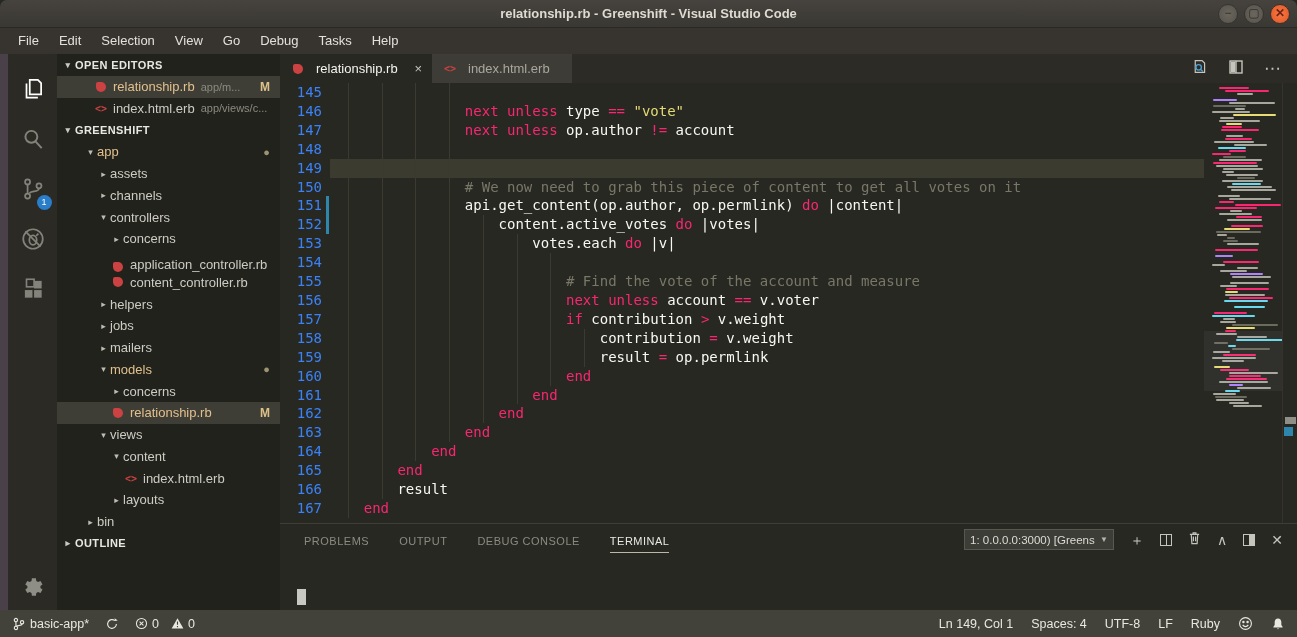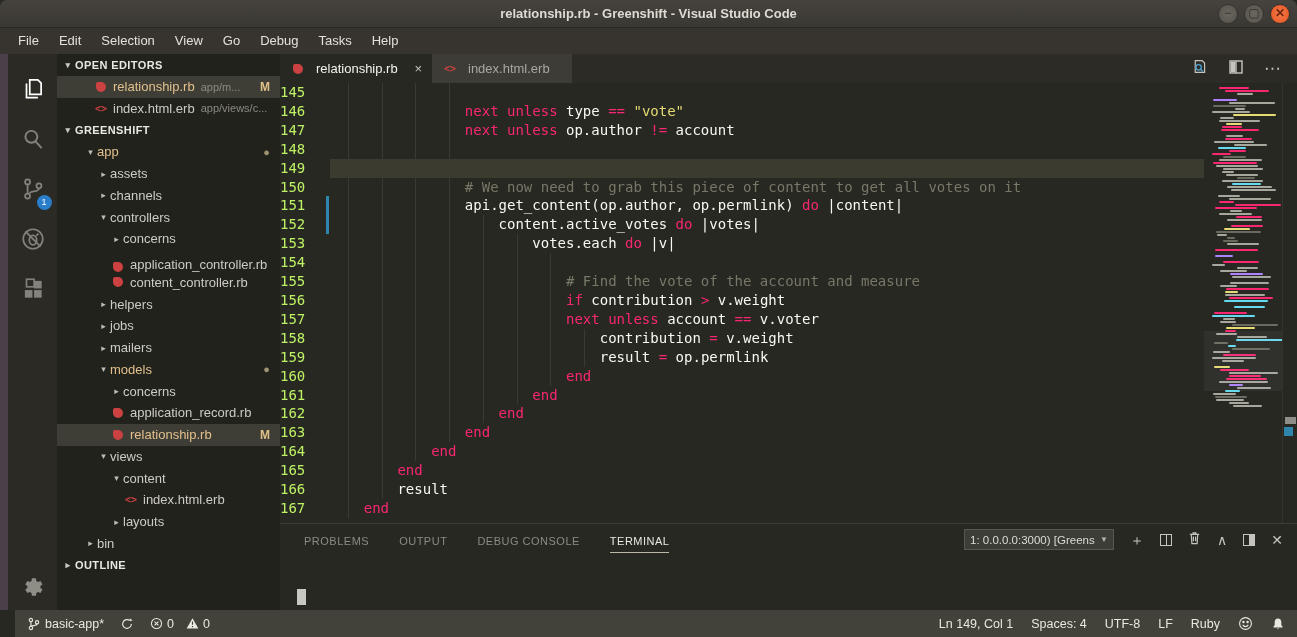--- a/index.html
+++ b/index.html
@@ -59,21 +59,21 @@
   .tab { display:flex; align-items:center; gap:6px; padding:0 10px; font-size:13px; }
   .tab.active { width:152px; background:#272822; color:#f4f3ed; }
   .tab.inactive { width:140px; background:#3e3c36; color:#a9a79d; }
   .tab-close { margin-left:auto; color:#c5c5bd; font-size:13px; }
   .editor-actions { margin-left:auto; display:flex; align-items:center; gap:20px; padding-right:16px; color:#c5c5bd; }
 
   
   .editor-wrap { height:440px; display:flex; position:relative; background:#272822; overflow:hidden;
                  font-family:"DejaVu Sans Mono", monospace; }
   .gutter { width:50px; flex:none; padding-top:0; }
-  .ln { height:18.91px; line-height:18.91px; text-align:left; padding-right:8px; color:#bef264; font-size:14px; }
+  .ln { height:18.91px; line-height:18.91px; text-align:right; padding-right:8px; color:#3b82f6; font-size:14px; }
   .code-pane { flex:1; min-width:0; overflow:hidden; }
   .code-line { height:18.91px; line-height:18.91px; white-space:pre; position:relative; font-size:14px; }
   .code-line.current { background:#3c3b30; }
   .guides { position:absolute; left:18px; top:0; bottom:0;
             background:repeating-linear-gradient(to right,#3b3a30 0 1px,transparent 1px 4ch); }
   .code-text { position:relative; padding-left:18px; display:inline-block; }
   .tk-k { color:#f92672; } .tk-c { color:#797768; } .tk-s { color:#e6db74; } .tk-t { color:#f8f8f2; }
   .git-bar { position:absolute; left:46px; top:113.4px; width:3px; height:37.8px; background:#2e86ad; }
 
   
@@ -95,21 +95,21 @@
   .term-select .caret { font-size:8px; color:#b5b5ac; }
   .p-icon { font-size:14px; line-height:14px; }
   .icon-box { width:12px; height:12px; border:1px solid #c5c5bd; position:relative; }
   .icon-box.split::after { content:""; position:absolute; left:5px; top:0; bottom:0; width:1px; background:#c5c5bd; }
   .icon-box.halffill::after { content:""; position:absolute; right:0; top:0; bottom:0; width:5px; background:#c5c5bd; }
   .panel-body { flex:1; position:relative; }
   .term-cursor { position:absolute; left:17px; top:34px; width:9px; height:16px; background:#c8c8c2; }
 
   
   .statusbar { height:27px; background:#43423a; display:flex; align-items:center; color:#e8e8e0;
-               font-size:12.5px; padding:0 12px;margin-left:15px; }
+               font-size:12.5px; padding:0 12px; }
   .sb-left, .sb-right { display:flex; align-items:center; gap:16px; }
   .sb-right { margin-left:auto; gap:18px; }
   .sb-item { display:flex; align-items:center; gap:4px; white-space:nowrap; }
   svg.sicon { display:block; }
 </style>
 </head>
 <body>
 
 <div id="app">
 
@@ -256,26 +256,20 @@
             <span class="label">mailers</span>
           </div>
           <div class="row modified" style="padding-left: 40px;">
             <span class="arrow">▾</span>
             <span class="label">models</span>
             <span class="dot">●</span>
           </div>
           <div class="row" style="padding-left: 53px;">
             <span class="arrow">▸</span>
             <span class="label">concerns</span>
-          </div>
-          <div class="row" style="padding-left: 53px;">
-            <span class="ficon">
-              <span class="ruby-gem"></span>
-            </span>
-            <span class="label">application_record.rb</span>
           </div>
           <div class="row selected modified" style="padding-left: 53px;">
             <span class="ficon">
               <span class="ruby-gem"></span>
             </span>
             <span class="label">relationship.rb</span>
             <span class="badge-m">M</span>
           </div>
           <div class="row" style="padding-left: 40px;">
             <span class="arrow">▾</span>
@@ -371,22 +365,22 @@
             <div class="code-line"><span class="guides" style="width: calc(16ch - 2px);"></span><span class="code-text" style="padding-left: 16ch;"><span class="tk-k">next unless</span><span class="tk-t"> type </span><span class="tk-k">==</span><span class="tk-t"> </span><span class="tk-s">"vote"</span></span></div>
             <div class="code-line"><span class="guides" style="width: calc(16ch - 2px);"></span><span class="code-text" style="padding-left: 16ch;"><span class="tk-k">next unless</span><span class="tk-t"> op.author </span><span class="tk-k">!=</span><span class="tk-t"> account</span></span></div>
             <div class="code-line"><span class="guides" style="width: calc(16ch - 2px);"></span></div>
             <div class="code-line current"><span class="guides" style="width: calc(16ch - 2px);"></span><span class="code-text" style="padding-left: 16ch;"></span></div>
             <div class="code-line"><span class="guides" style="width: calc(16ch - 2px);"></span><span class="code-text" style="padding-left: 16ch;"><span class="tk-c"># We now need to grab this piece of content to get all votes on it</span></span></div>
             <div class="code-line"><span class="guides" style="width: calc(16ch - 2px);"></span><span class="code-text" style="padding-left: 16ch;"><span class="tk-t">api.get_content(op.author, op.permlink) </span><span class="tk-k">do</span><span class="tk-t"> |content|</span></span></div>
             <div class="code-line"><span class="guides" style="width: calc(20ch - 2px);"></span><span class="code-text" style="padding-left: 20ch;"><span class="tk-t">content.active_votes </span><span class="tk-k">do</span><span class="tk-t"> |votes|</span></span></div>
             <div class="code-line"><span class="guides" style="width: calc(24ch - 2px);"></span><span class="code-text" style="padding-left: 24ch;"><span class="tk-t">votes.each </span><span class="tk-k">do</span><span class="tk-t"> |v|</span></span></div>
             <div class="code-line"><span class="guides" style="width: calc(28ch - 2px);"></span><span class="code-text" style="padding-left: 28ch;"></span></div>
             <div class="code-line"><span class="guides" style="width: calc(28ch - 2px);"></span><span class="code-text" style="padding-left: 28ch;"><span class="tk-c"># Find the vote of the account and measure</span></span></div>
+            <div class="code-line"><span class="guides" style="width: calc(28ch - 2px);"></span><span class="code-text" style="padding-left: 28ch;"><span class="tk-k">next unless</span><span class="tk-t"> account </span><span class="tk-k">==</span><span class="tk-t"> v.voter</span></span></div>
             <div class="code-line"><span class="guides" style="width: calc(28ch - 2px);"></span><span class="code-text" style="padding-left: 28ch;"><span class="tk-k">if</span><span class="tk-t"> contribution </span><span class="tk-k">&gt;</span><span class="tk-t"> v.weight</span></span></div>
-            <div class="code-line"><span class="guides" style="width: calc(28ch - 2px);"></span><span class="code-text" style="padding-left: 28ch;"><span class="tk-k">next unless</span><span class="tk-t"> account </span><span class="tk-k">==</span><span class="tk-t"> v.voter</span></span></div>
             <div class="code-line"><span class="guides" style="width: calc(32ch - 2px);"></span><span class="code-text" style="padding-left: 32ch;"><span class="tk-t">contribution </span><span class="tk-k">=</span><span class="tk-t"> v.weight</span></span></div>
             <div class="code-line"><span class="guides" style="width: calc(32ch - 2px);"></span><span class="code-text" style="padding-left: 32ch;"><span class="tk-t">result </span><span class="tk-k">=</span><span class="tk-t"> op.permlink</span></span></div>
             <div class="code-line"><span class="guides" style="width: calc(28ch - 2px);"></span><span class="code-text" style="padding-left: 28ch;"><span class="tk-k">end</span></span></div>
             <div class="code-line"><span class="guides" style="width: calc(24ch - 2px);"></span><span class="code-text" style="padding-left: 24ch;"><span class="tk-k">end</span></span></div>
             <div class="code-line"><span class="guides" style="width: calc(20ch - 2px);"></span><span class="code-text" style="padding-left: 20ch;"><span class="tk-k">end</span></span></div>
             <div class="code-line"><span class="guides" style="width: calc(16ch - 2px);"></span><span class="code-text" style="padding-left: 16ch;"><span class="tk-k">end</span></span></div>
             <div class="code-line"><span class="guides" style="width: calc(12ch - 2px);"></span><span class="code-text" style="padding-left: 12ch;"><span class="tk-k">end</span></span></div>
             <div class="code-line"><span class="guides" style="width: calc(8ch - 2px);"></span><span class="code-text" style="padding-left: 8ch;"><span class="tk-k">end</span></span></div>
             <div class="code-line"><span class="guides" style="width: calc(8ch - 2px);"></span><span class="code-text" style="padding-left: 8ch;"><span class="tk-t">result</span></span></div>
             <div class="code-line"><span class="guides" style="width: calc(4ch - 2px);"></span><span class="code-text" style="padding-left: 4ch;"><span class="tk-k">end</span></span></div>

